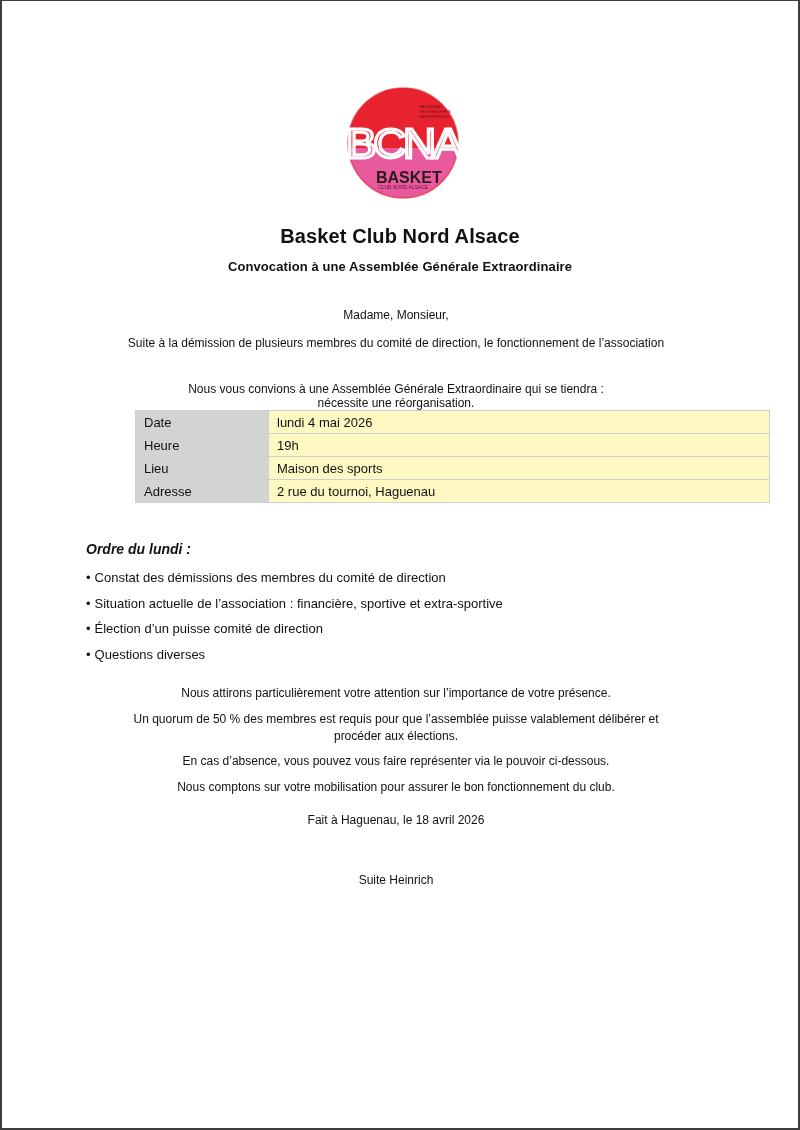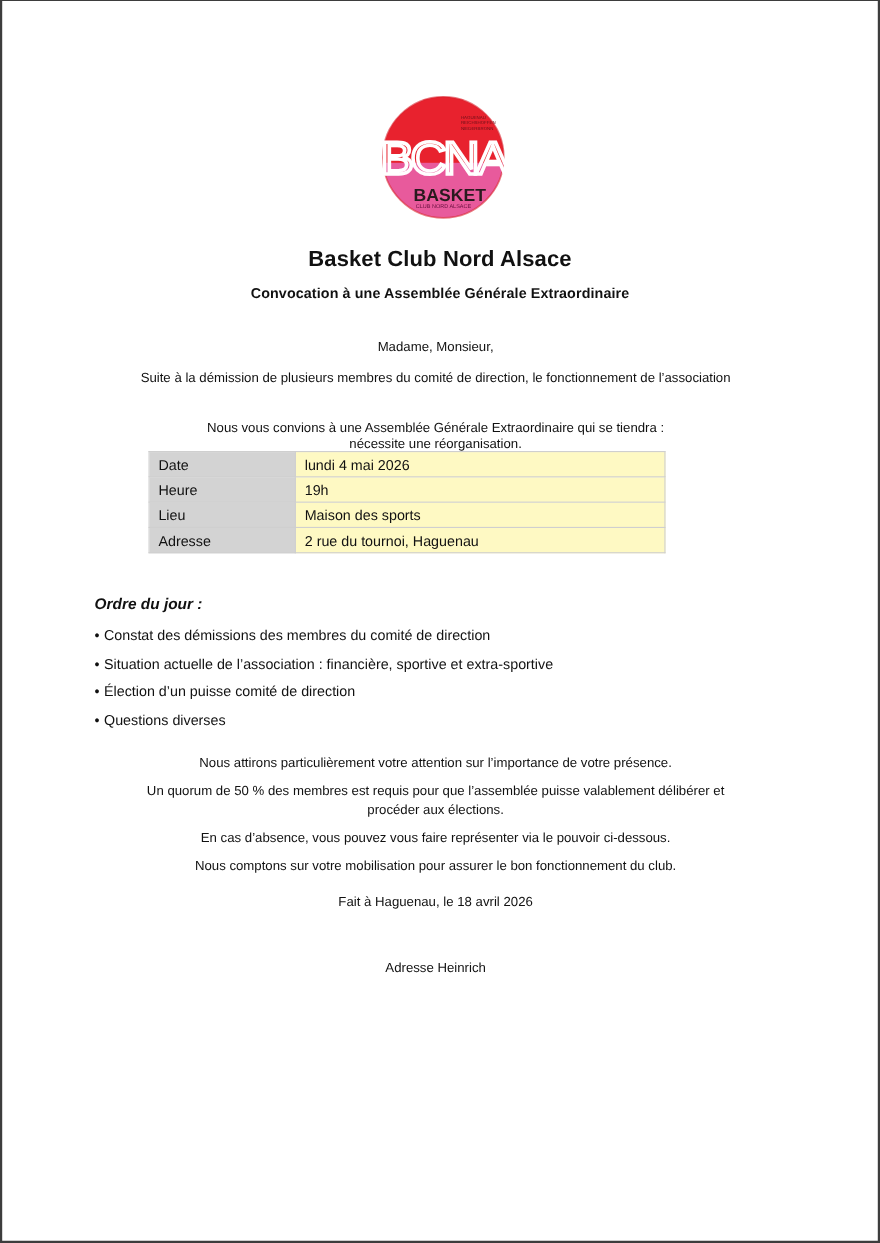--- a/index.html
+++ b/index.html
@@ -18,21 +18,21 @@
       font-size: 20px; font-weight: bold; letter-spacing: 0.1px;
     }
     .doc-title {
       position: absolute; left: 0; right: 0; top: 258px; text-align: center;
       font-size: 13px; font-weight: bold; letter-spacing: 0.1px;
     }
 
     .txt { position: absolute; left: 84px; width: 620px; font-size: 12px; line-height: 17px; text-align: center; }
 
     .info-table {
-      position: absolute; left: 133px; top: 409px; width: 470px;
+      position: absolute; left: 133px; top: 409px; width: 635px;
       border-collapse: collapse; font-size: 13px;
     }
     .info-table td {
       border: 1px solid #cfcfcf; height: 23px; padding: 0 0 0 8px; box-sizing: border-box;
     }
     .info-table td.k { background: #d3d3d3; width: 133px; }
     .info-table td.v { background: #fef9c3; }
 
     .agenda-title {
       position: absolute; left: 84px; top: 540px; font-size: 14px; font-weight: bold; font-style: italic;
@@ -86,34 +86,34 @@
       <td class="k">Lieu</td>
       <td class="v">Maison des sports</td>
     </tr>
     <tr>
       <td class="k">Adresse</td>
       <td class="v">2 rue du tournoi, Haguenau</td>
     </tr>
   </tbody>
     </table>
 
-  <div class="agenda-title">Ordre du jour :</div>
+  <div class="agenda-title">Ordre du lundi :</div>
   <div class="agenda-item" style="top:569px;">
     <span class="bullet">•</span><span>Constat des démissions des membres du comité de direction</span>
   </div>
   <div class="agenda-item" style="top:595px;">
     <span class="bullet">•</span><span>Situation actuelle de l’association : financière, sportive et extra-sportive</span>
   </div>
   <div class="agenda-item" style="top:620px;">
     <span class="bullet">•</span><span>Élection d’un puisse comité de direction</span>
   </div>
   <div class="agenda-item" style="top:646px;">
     <span class="bullet">•</span><span>Questions diverses</span>
   </div>
 
   <div class="txt" style="top:684px;">Nous attirons particulièrement votre attention sur l’importance de votre présence.</div>
   <div class="txt" style="top:710px;">Un quorum de 50 % des membres est requis pour que l’assemblée puisse valablement délibérer et</div>
   <div class="txt" style="top:727px;">procéder aux élections.</div>
   <div class="txt" style="top:752px;">En cas d’absence, vous pouvez vous faire représenter via le pouvoir ci-dessous.</div>
   <div class="txt" style="top:778px;">Nous comptons sur votre mobilisation pour assurer le bon fonctionnement du club.</div>
   <div class="txt" style="top:811px;">Fait à Haguenau, le 18 avril 2026</div>
-  <div class="txt" style="top:871px;">Adresse Heinrich</div>
+  <div class="txt" style="top:871px;">Suite Heinrich</div>
 </div>
 
 </body></html>

